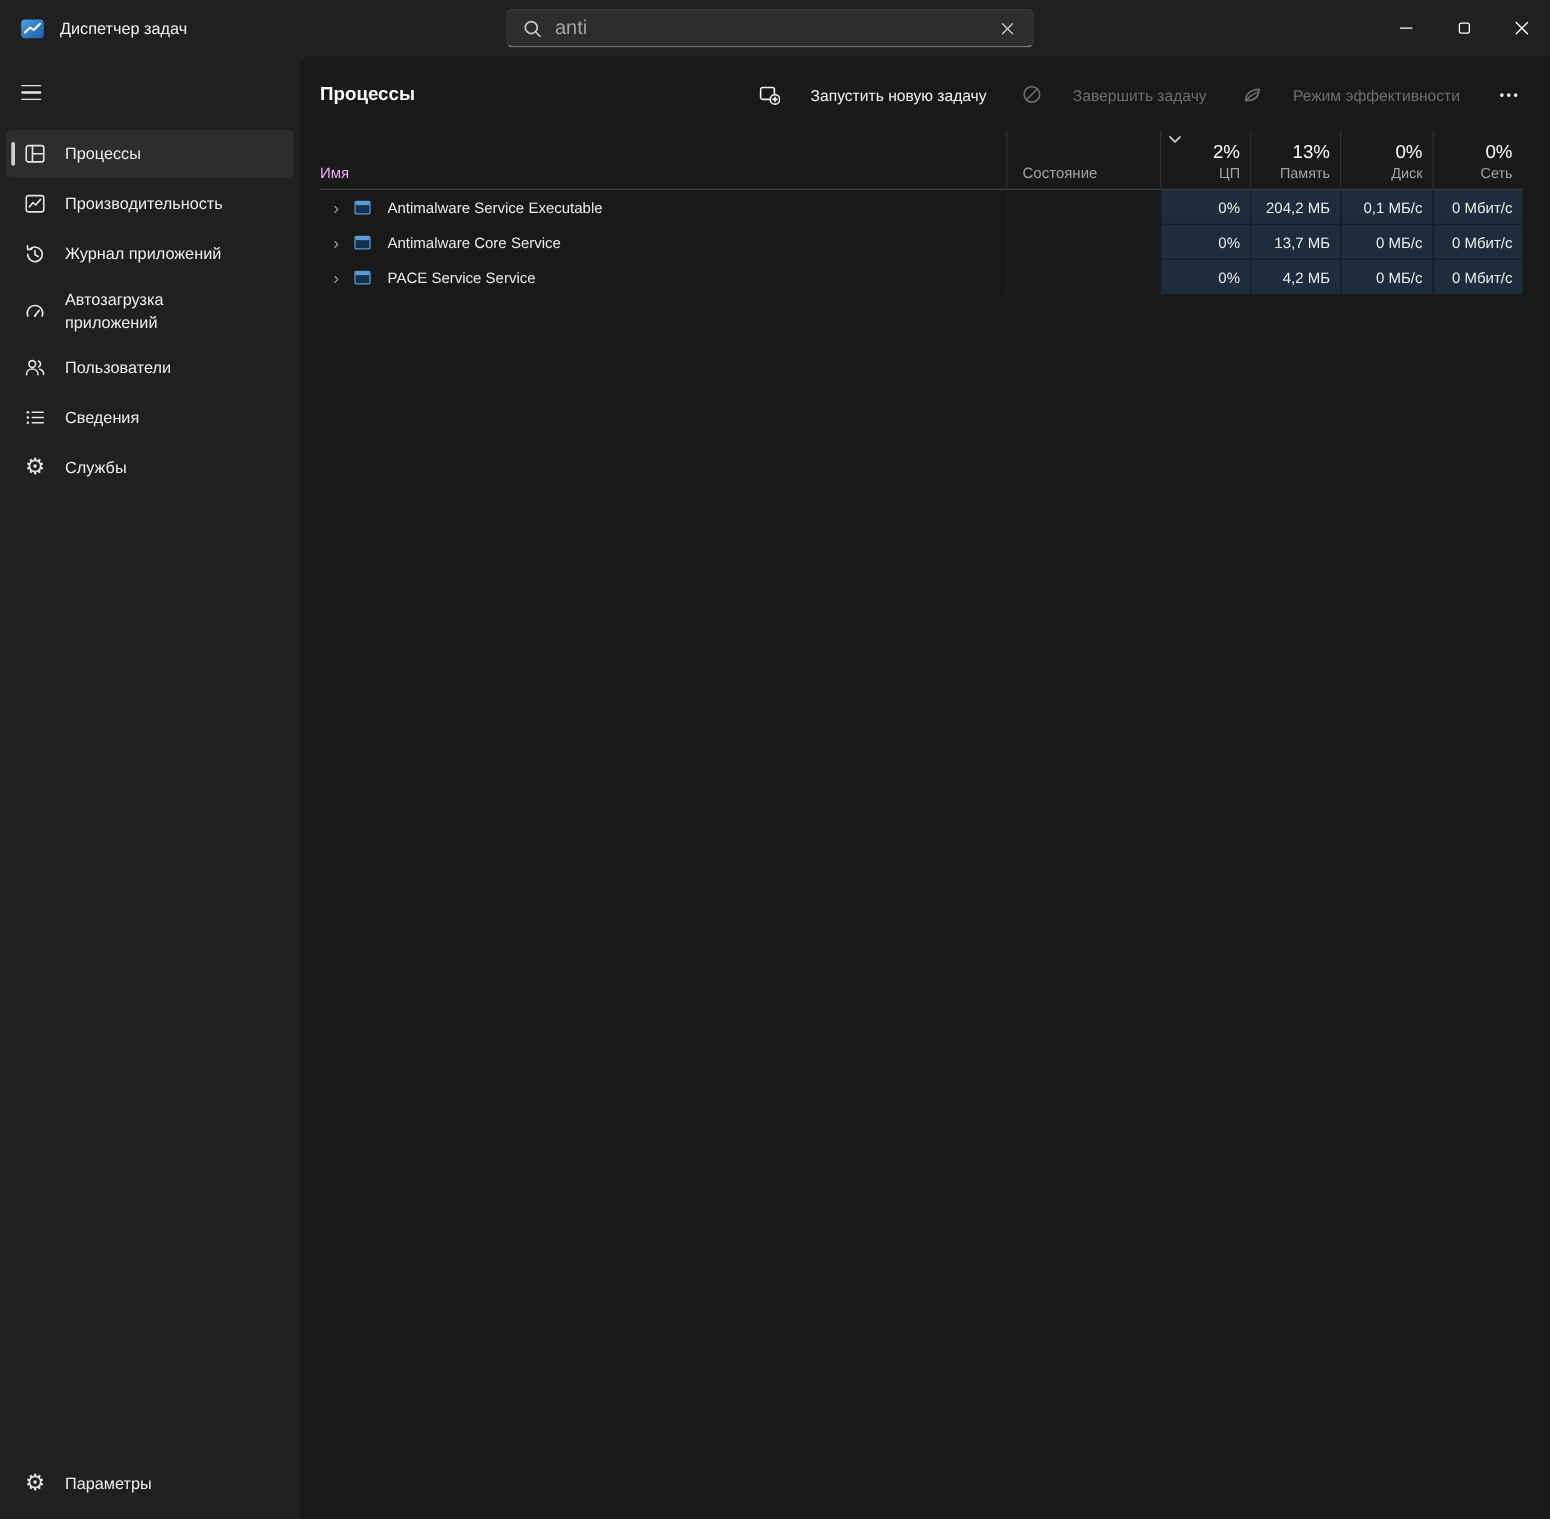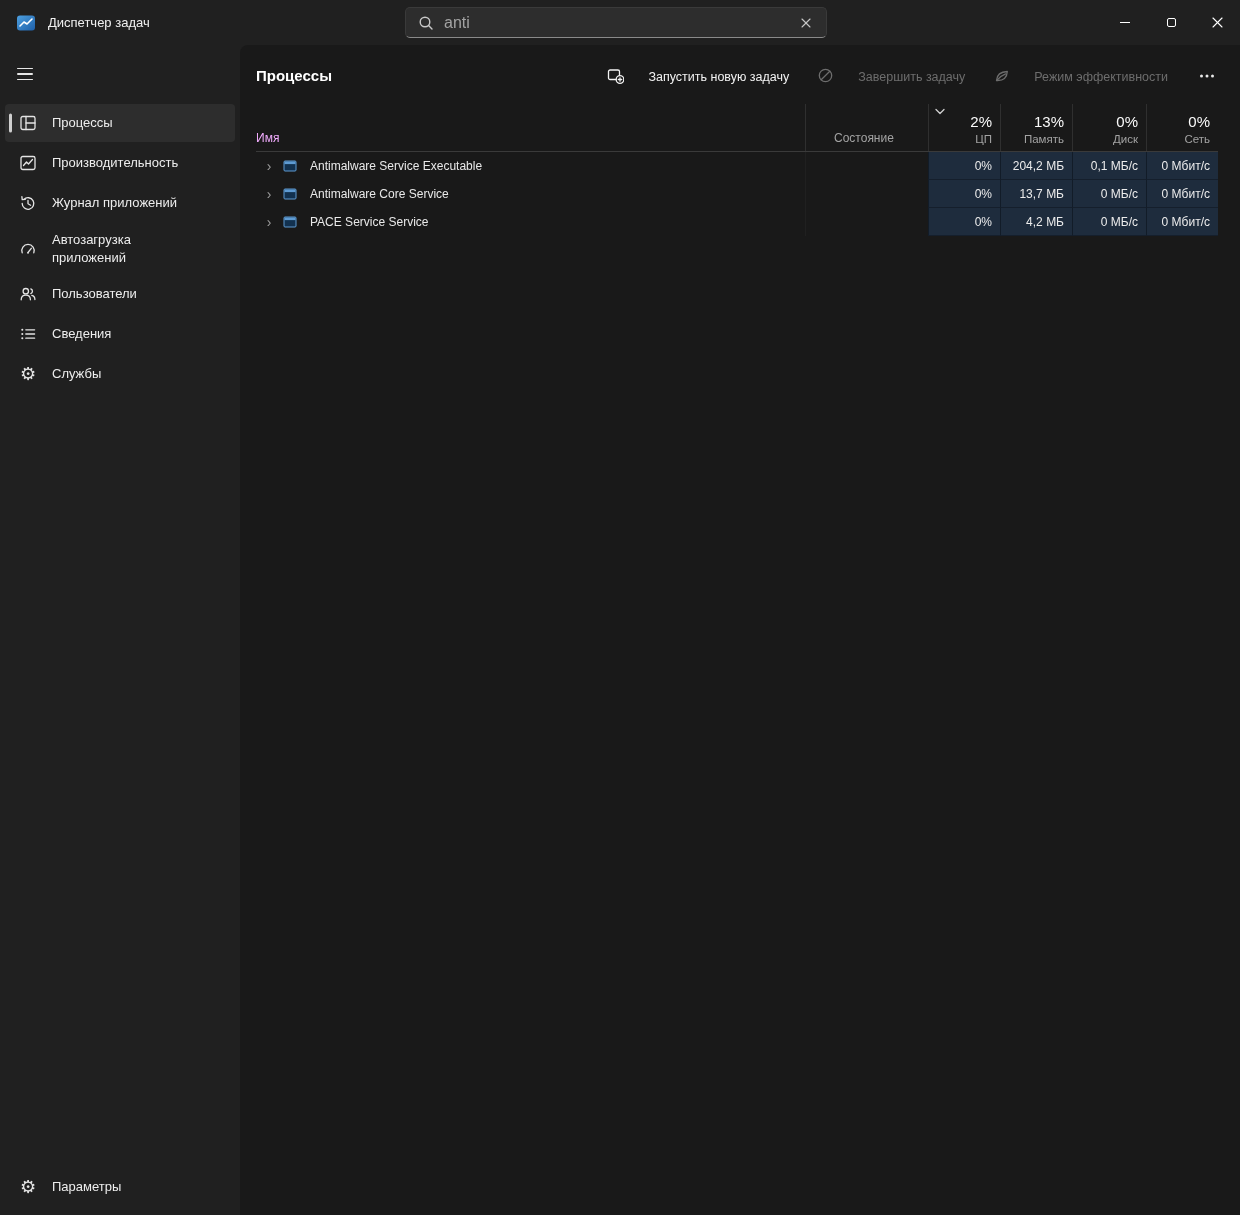--- a/index.html
+++ b/index.html
@@ -55,21 +55,21 @@
   .more-btn{background:transparent;border:none;color:#e8e8e8;cursor:pointer;padding:5px 4px;display:flex}
 
   
   .table{margin:0 22px 0 16px;font-size:12px}
   .thead{display:grid;grid-template-columns:1fr 123px 72px 72px 74px 72px;height:48px;border-bottom:1px solid #3a3a3a}
   .th{position:relative;display:flex;flex-direction:column;justify-content:flex-end;padding-bottom:6px;cursor:pointer}
   .th.metric{align-items:flex-end;padding-right:8px;border-left:1px solid #2f2f2f}
   .th .total{font-size:15px;color:#fafafa}
   .th .col-label{font-size:11.5px;color:#a3a3a3;margin-top:3px}
   .th-name{color:#f0abfc}
-  .th-status{color:#a3a3a3;padding-left:28px;border-left:1px solid #2f2f2f}
+  .th-status{color:#a3a3a3;padding-left:12px;border-left:1px solid #2f2f2f}
   .sort-chevron{position:absolute;left:6px;top:4px;display:flex}
   .trow{display:grid;grid-template-columns:1fr 123px 72px 72px 74px 72px;height:28px;cursor:default}
   .cell-name{display:flex;align-items:center;min-width:0}
   .expand{width:14px;margin-left:6px;color:#9d9d9d;font-size:14px;line-height:1;text-align:center;flex:0 0 14px;
     background:transparent;border:none;cursor:pointer;font-family:inherit}
   .row-icon{margin-left:7px;display:flex}
   .proc-name{margin-left:13px;color:#e9e9e9;white-space:nowrap;overflow:hidden;text-overflow:ellipsis}
   .cell-status{border-left:1px solid rgba(255,255,255,0.03)}
   .cell-metric{background:var(--heatmap-cell,#1e2c3d);border-left:1px solid #121c28;
     border-bottom:1px solid rgba(0,0,0,0.28);display:flex;align-items:center;justify-content:flex-end;

